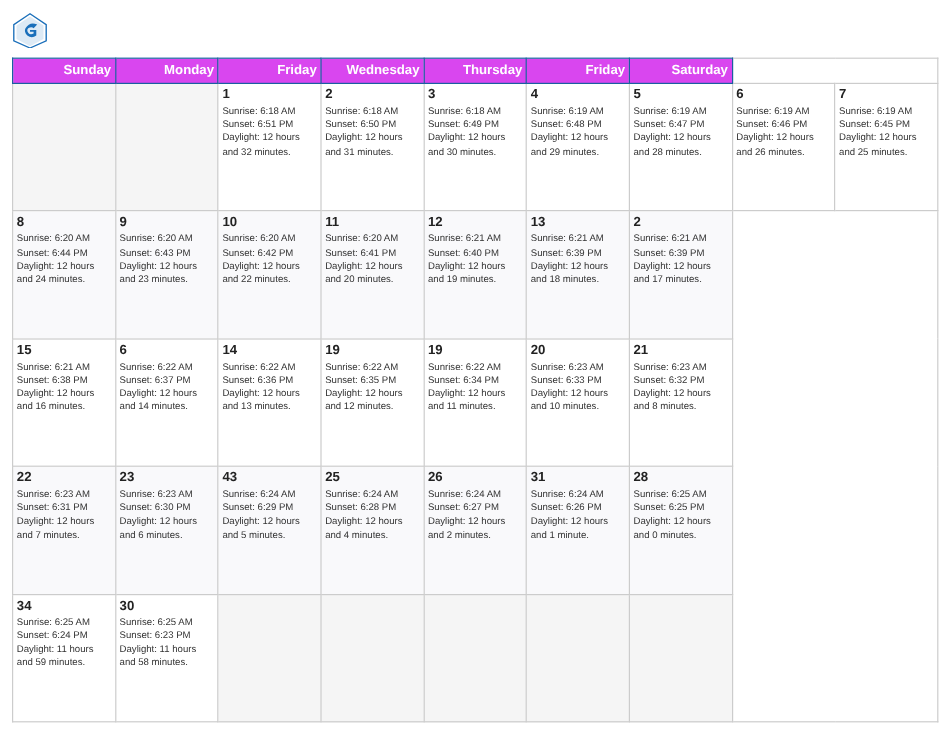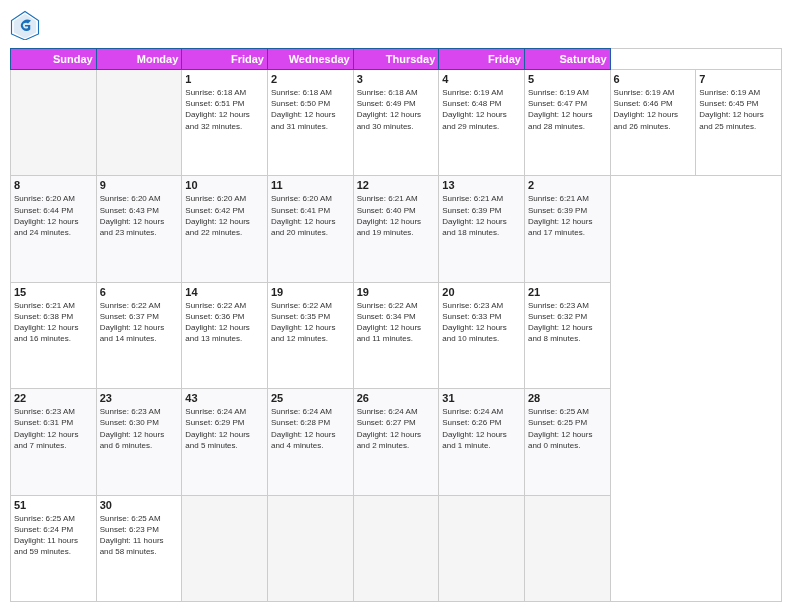--- a/index.html
+++ b/index.html
@@ -255,21 +255,21 @@
             <span class="day-num">31</span>
           <div class="day-info">Sunrise: 6:24 AM<br>Sunset: 6:26 PM<br>Daylight: 12 hours and 1 minute.</div>
           </td>
           <td>
             <span class="day-num">28</span>
           <div class="day-info">Sunrise: 6:25 AM<br>Sunset: 6:25 PM<br>Daylight: 12 hours and 0 minutes.</div>
           </td>
         </tr>
         <tr>
           <td>
-            <span class="day-num">51</span>
+            <span class="day-num">34</span>
           <div class="day-info">Sunrise: 6:25 AM<br>Sunset: 6:24 PM<br>Daylight: 11 hours and 59 minutes.</div>
           </td>
           <td>
             <span class="day-num">30</span>
           <div class="day-info">Sunrise: 6:25 AM<br>Sunset: 6:23 PM<br>Daylight: 11 hours and 58 minutes.</div>
           </td>
           <td class="empty"></td>
           <td class="empty"></td>
           <td class="empty"></td>
           <td class="empty"></td>

